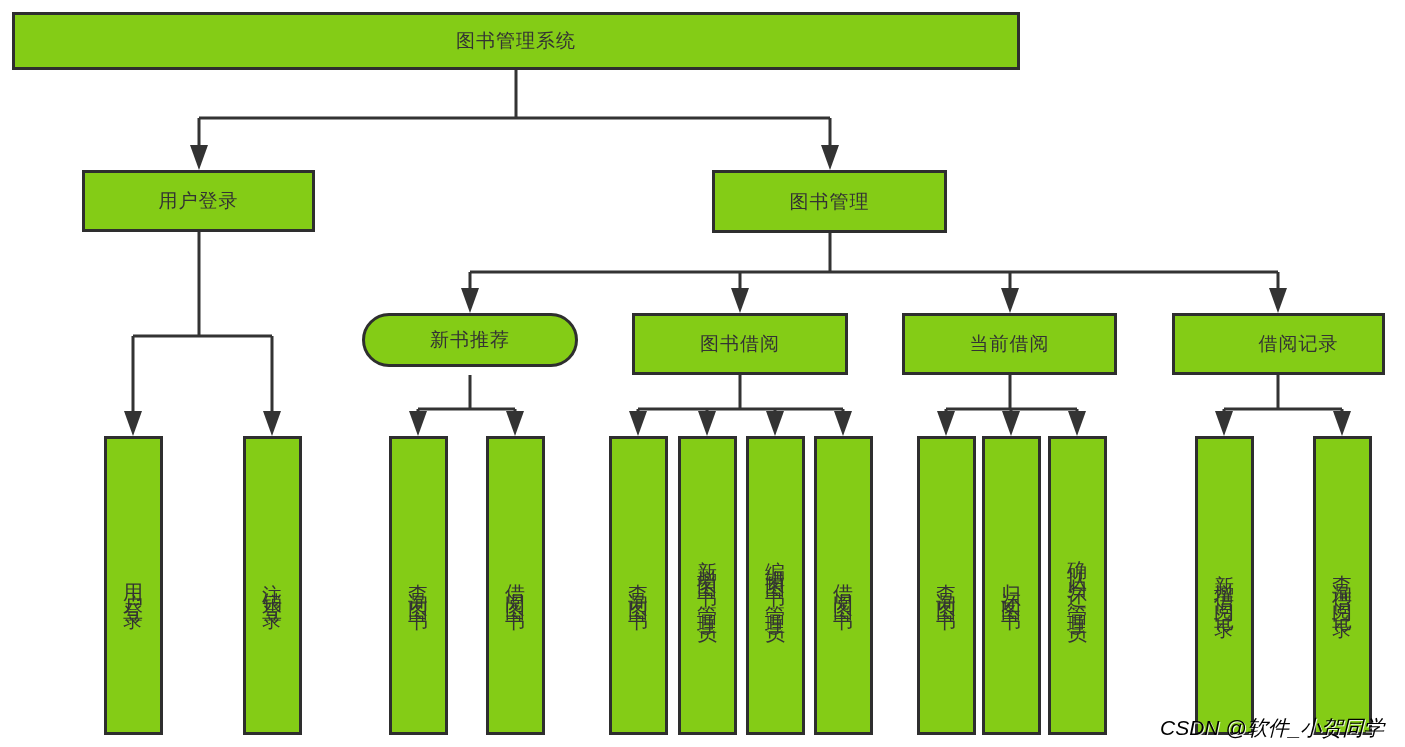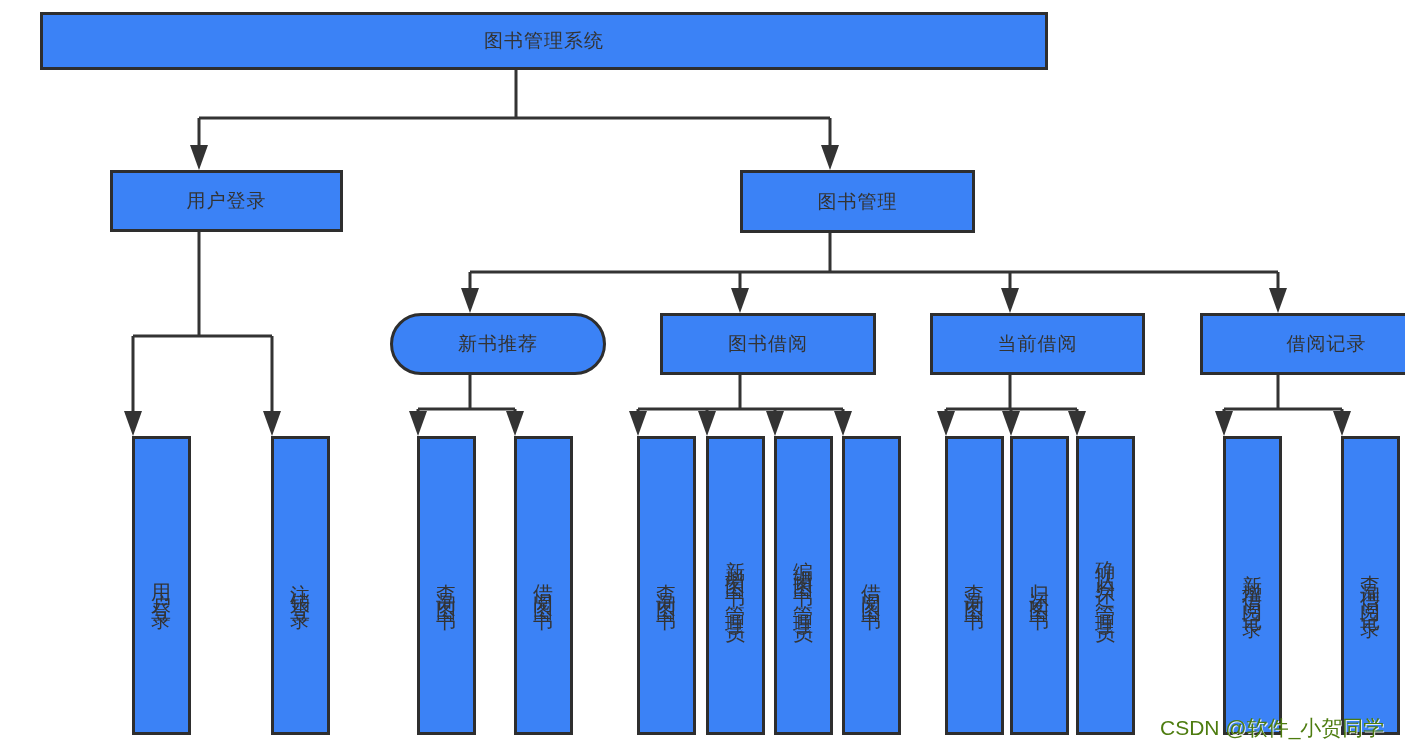--- a/index.html
+++ b/index.html
@@ -19,26 +19,25 @@
     position: absolute;
     left: 0;
     top: 0;
     width: 1405px;
     height: 747px;
   }
   .node {
     position: absolute;
     box-sizing: border-box;
     border: 3px solid #2e2e2e;
-    background: #3b82f6;
+    background: #84cc16;
     display: flex;
     align-items: center;
     justify-content: center;
     color: #333333;
-    margin-left: 28px;
   }
   .node.h-box {
     font-size: 19px;
     letter-spacing: 1px;
   }
   .node.leaf {
     top: 436px;
     width: 59px;
     height: 299px;
   }
@@ -50,21 +49,21 @@
     line-height: 1;
     white-space: nowrap;
     color: #333333;
   }
   
   .n-root { left: 12px; top: 12px; width: 1008px; height: 58px; }
   
   .n-user-login { left: 82px;  top: 170px; width: 233px; height: 62px; }
   .n-book-mgmt  { left: 712px; top: 170px; width: 235px; height: 63px; justify-content: center; }
   
-  .n-new-book-rec   { left: 362px;  top: 313px; width: 216px; height: 62px; border-radius: 31px; }
+  .n-new-book-rec   { left: 362px;  top: 313px; width: 216px; height: 54px; border-radius: 31px; }
   .n-book-borrow    { left: 632px;  top: 313px; width: 216px; height: 62px; }
   .n-current-borrow { left: 902px;  top: 313px; width: 215px; height: 62px; }
   .n-borrow-records { left: 1172px; top: 313px; width: 213px; height: 62px; padding-left: 40px; }
   
   .l-1  { left: 104px;  }
   .l-2  { left: 243px;  }
   .l-3  { left: 389px;  }
   .l-4  { left: 486px;  }
   .l-5  { left: 609px;  }
   .l-6  { left: 678px;  }
@@ -73,24 +72,25 @@
   .l-9  { left: 917px;  }
   .l-10 { left: 982px;  }
   .l-11 { left: 1048px; }
   .l-12 { left: 1195px; }
   .l-13 { left: 1313px; }
   .watermark {
     position: absolute;
     left: 1160px;
     top: 714px;
     font-size: 21px;
-    color: #4d7c0f;
+    color: #000000;
     text-shadow: 1px 1px 0 rgba(255,255,255,0.85);
     white-space: nowrap;
     z-index: 10;
+    font-style: italic;
   }
 </style>
 </head>
 <body>
 
 <div class="canvas">
 
   <svg class="connectors" width="1405" height="747" viewBox="0 0 1405 747" xmlns="http://www.w3.org/2000/svg">
     <g stroke="#333333" stroke-width="3" fill="none">
 

